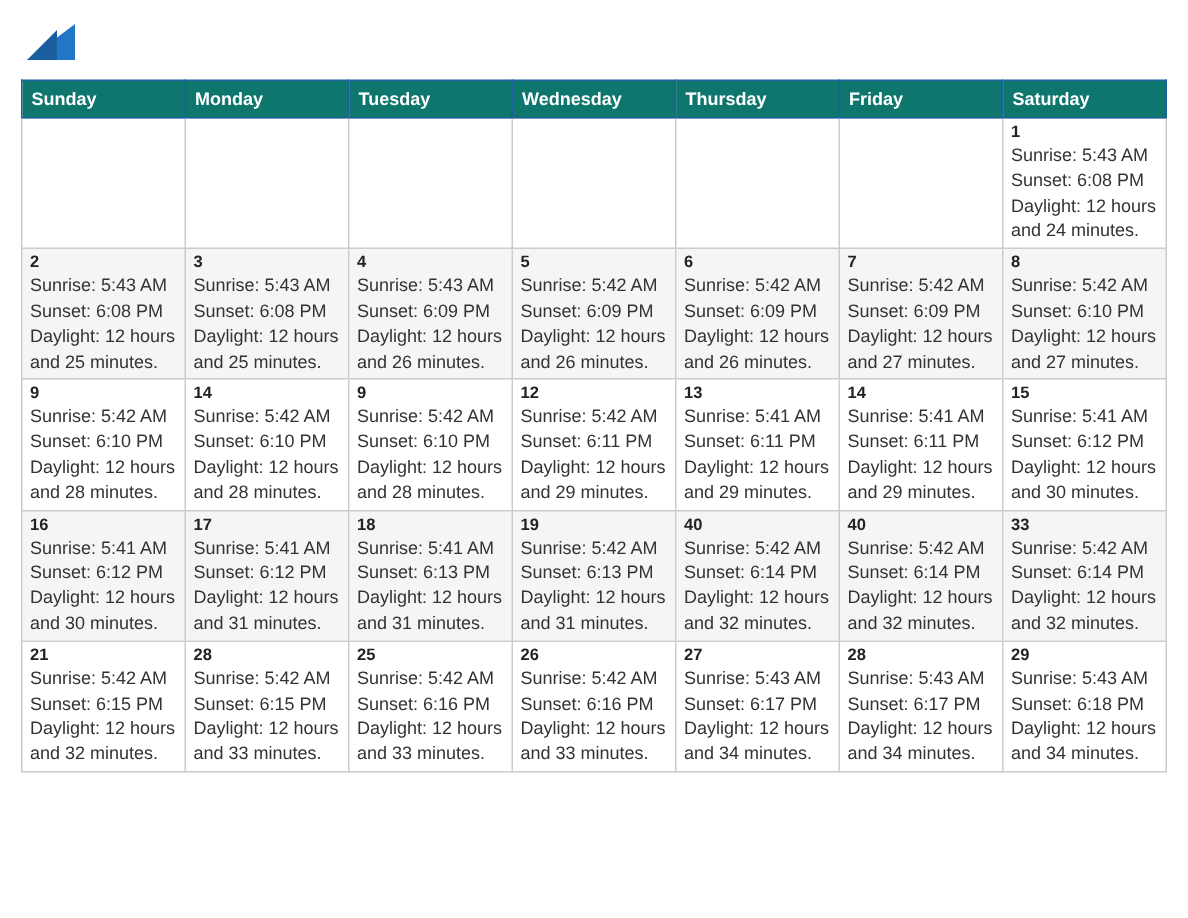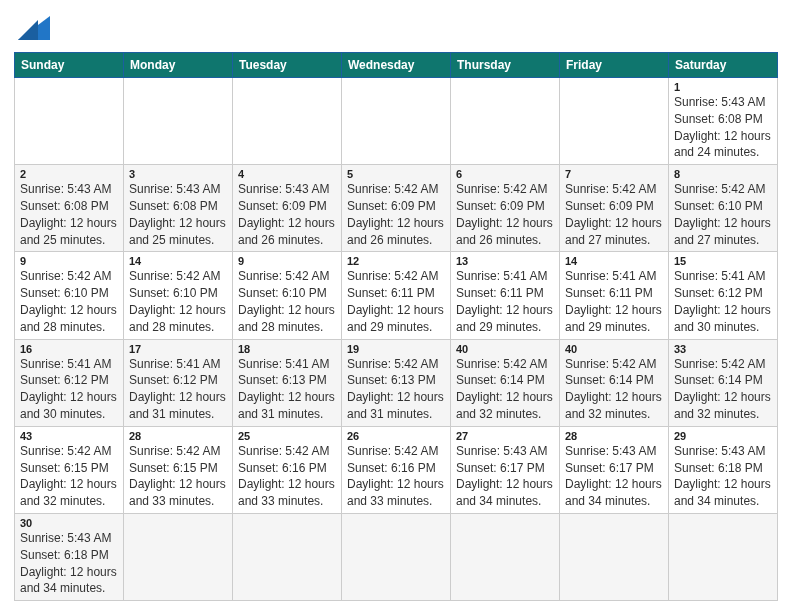--- a/index.html
+++ b/index.html
@@ -297,21 +297,21 @@
           <td>
             <span class="day-number">33</span>
             <div class="day-info" style="white-space: pre-line;">Sunrise: 5:42 AM
 Sunset: 6:14 PM
 Daylight: 12 hours
 and 32 minutes.</div>
           </td>
         </tr>
         <tr>
           <td>
-            <span class="day-number">43</span>
+            <span class="day-number">21</span>
             <div class="day-info" style="white-space: pre-line;">Sunrise: 5:42 AM
 Sunset: 6:15 PM
 Daylight: 12 hours
 and 32 minutes.</div>
           </td>
           <td>
             <span class="day-number">28</span>
             <div class="day-info" style="white-space: pre-line;">Sunrise: 5:42 AM
 Sunset: 6:15 PM
 Daylight: 12 hours
@@ -345,31 +345,16 @@
 Daylight: 12 hours
 and 34 minutes.</div>
           </td>
           <td>
             <span class="day-number">29</span>
             <div class="day-info" style="white-space: pre-line;">Sunrise: 5:43 AM
 Sunset: 6:18 PM
 Daylight: 12 hours
 and 34 minutes.</div>
           </td>
-        </tr>
-        <tr>
-          <td>
-            <span class="day-number">30</span>
-            <div class="day-info" style="white-space: pre-line;">Sunrise: 5:43 AM
-Sunset: 6:18 PM
-Daylight: 12 hours
-and 34 minutes.</div>
-          </td>
-          <td class="empty-cell"></td>
-          <td class="empty-cell"></td>
-          <td class="empty-cell"></td>
-          <td class="empty-cell"></td>
-          <td class="empty-cell"></td>
-          <td class="empty-cell"></td>
         </tr>
       </tbody>
   </table>
 </div>
 
 </body></html>

